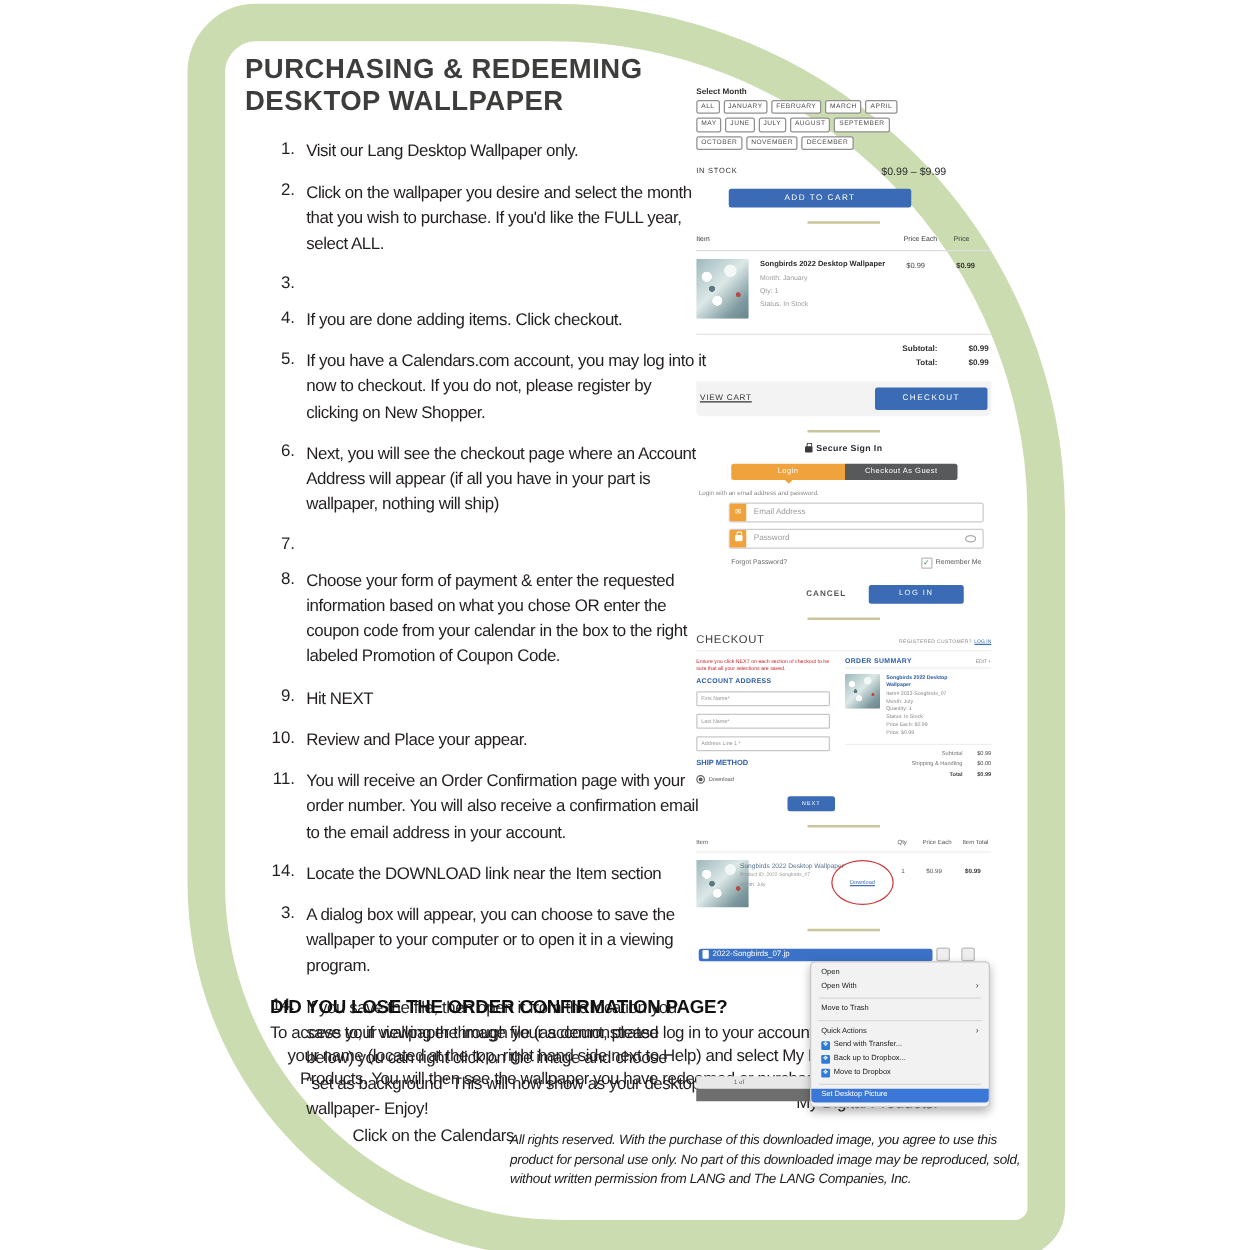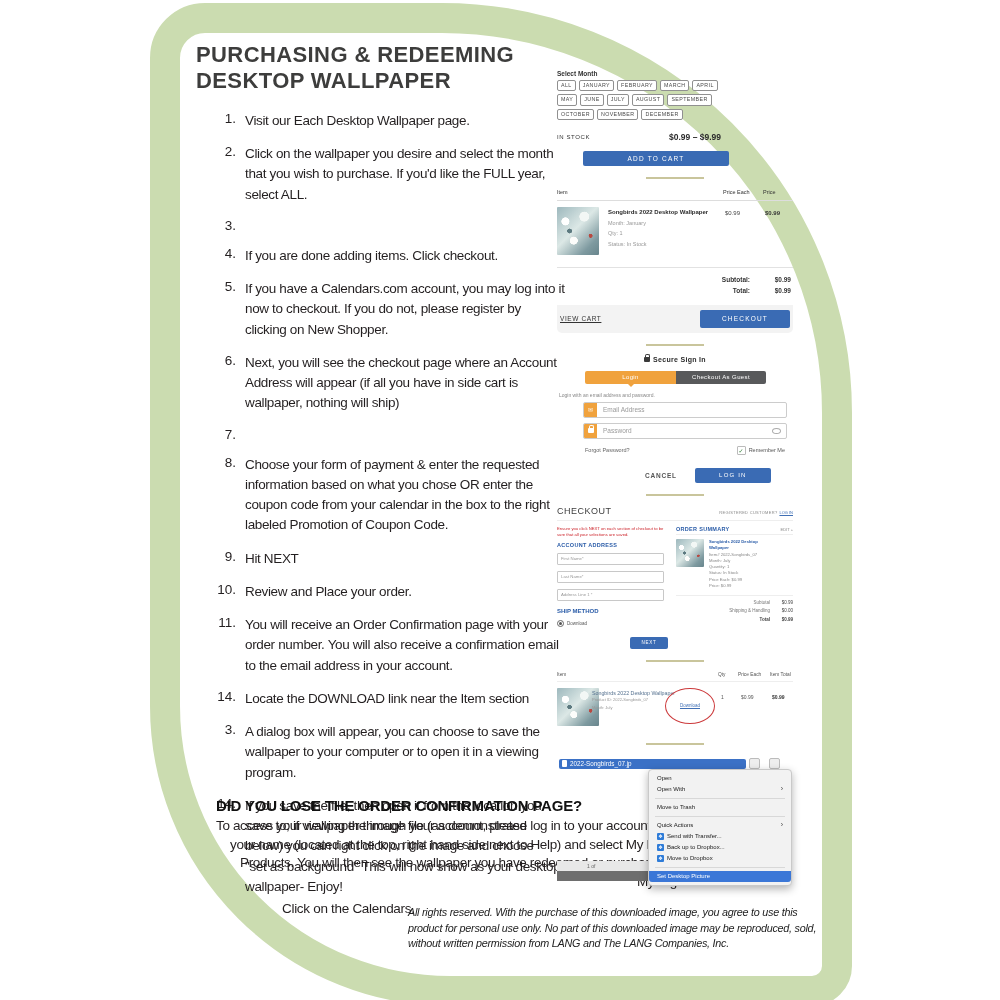--- a/index.html
+++ b/index.html
@@ -31,21 +31,21 @@
   .shots{position:absolute;left:557px;top:70px;width:236px;}
   .tan-hr{width:58px;height:2px;background:#c9c59c;margin:11px auto 10px auto;}
 
   
   .sm-label{font-size:6.5px;font-weight:700;color:#333;margin-bottom:3px;}
   .m-row{display:flex;gap:3px;margin-bottom:3px;}
   .month-btn{border:1px solid #909090;border-radius:2px;color:#4a4a4a;background:#fff;
              font-size:5.3px;letter-spacing:.4px;padding:2px 3px;line-height:1;}
   .stock-row{display:flex;align-items:center;margin-top:12px;}
   .in-stock{font-size:6px;letter-spacing:.6px;color:#333;}
-  .price-range{font-size:8.5px;font-weight:700;color:#2b2b2b;margin-left:auto;margin-right:72px;}
+  .price-range{font-size:8.5px;font-weight:400;color:#2b2b2b;margin-left:auto;margin-right:36px;}
   .atc-btn{margin-top:9px;margin-left:26px;width:146px;height:15px;background:#3a6bb4;color:#fff;
            font-size:6.5px;letter-spacing:1.2px;text-align:center;line-height:15px;border-radius:2px;}
 
   
   .cart-head{display:flex;font-size:5.5px;color:#333;padding-bottom:3px;border-bottom:1px solid #ddd;position:relative;height:8px;}
   .ch-item{position:absolute;left:0;}
   .ch-each{position:absolute;left:166px;}
   .ch-price{position:absolute;left:206px;}
   .cart-row{position:relative;height:56px;margin-top:6px;}
   .thumb{position:absolute;border-radius:1px;
@@ -182,21 +182,21 @@
 <body>
 
 <div class="ring"></div>
 
 <div class="leftcol">
   <div class="title">PURCHASING &amp; REDEEMING
 DESKTOP WALLPAPER</div>
   <div id="steps">
       <div class="step">
         <span class="step-num">1.</span>
-        <span class="step-text">Visit our Each Desktop Wallpaper page.</span>
+        <span class="step-text">Visit our Lang Desktop Wallpaper only.</span>
       </div>
       <div class="step">
         <span class="step-num">2.</span>
         <span class="step-text">Click on the wallpaper you desire and select the month
 that you wish to purchase. If you'd like the FULL year,
 select ALL.</span>
       </div>
       <div class="step">
         <span class="step-num">3.</span>
       </div>
@@ -206,40 +206,40 @@
       </div>
       <div class="step">
         <span class="step-num">5.</span>
         <span class="step-text">If you have a Calendars.com account, you may log into it
 now to checkout. If you do not, please register by
 clicking on New Shopper.</span>
       </div>
       <div class="step">
         <span class="step-num">6.</span>
         <span class="step-text">Next, you will see the checkout page where an Account
-Address will appear (if all you have in side cart is
+Address will appear (if all you have in your part is
 wallpaper, nothing will ship)</span>
       </div>
       <div class="step">
         <span class="step-num">7.</span>
       </div>
       <div class="step">
         <span class="step-num">8.</span>
         <span class="step-text">Choose your form of payment &amp; enter the requested
 information based on what you chose OR enter the
 coupon code from your calendar in the box to the right
 labeled Promotion of Coupon Code.</span>
       </div>
       <div class="step">
         <span class="step-num">9.</span>
         <span class="step-text">Hit NEXT</span>
       </div>
       <div class="step">
         <span class="step-num">10.</span>
-        <span class="step-text">Review and Place your order.</span>
+        <span class="step-text">Review and Place your appear.</span>
       </div>
       <div class="step">
         <span class="step-num">11.</span>
         <span class="step-text">You will receive an Order Confirmation page with your
 order number. You will also receive a confirmation email
 to the email address in your account.</span>
       </div>
       <div class="step">
         <span class="step-num">14.</span>
         <span class="step-text">Locate the DOWNLOAD link near the Item section</span>

